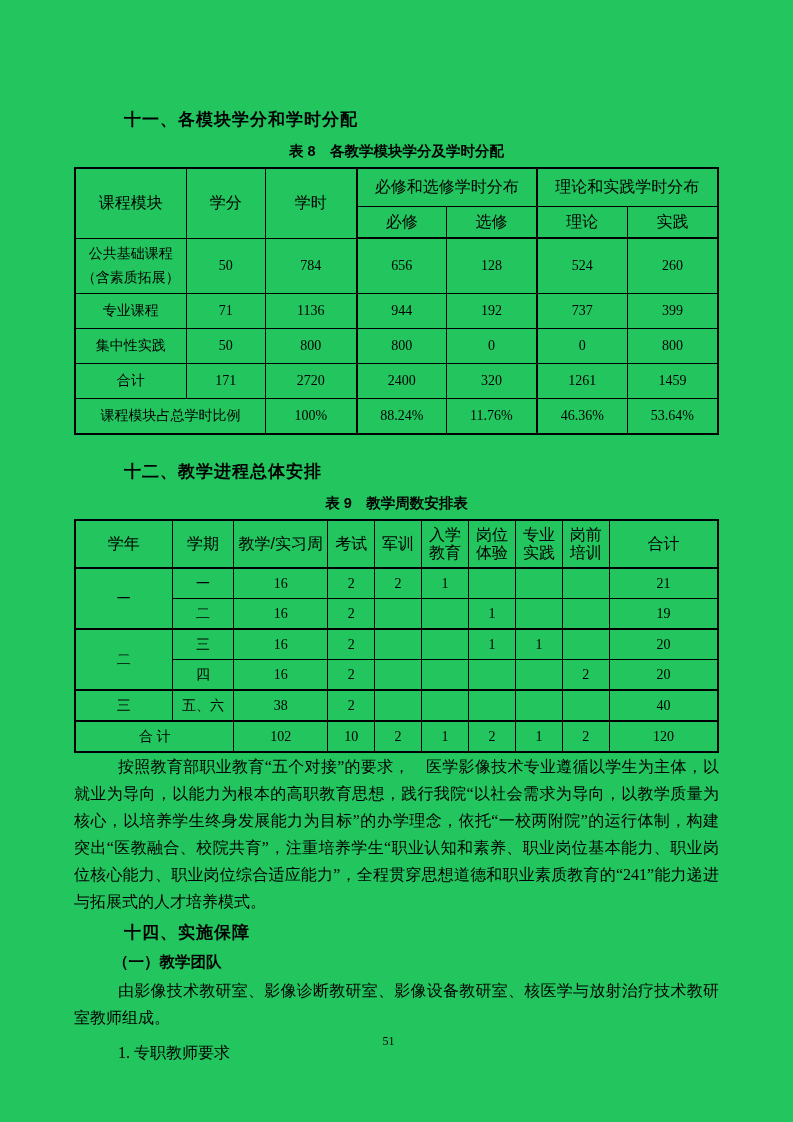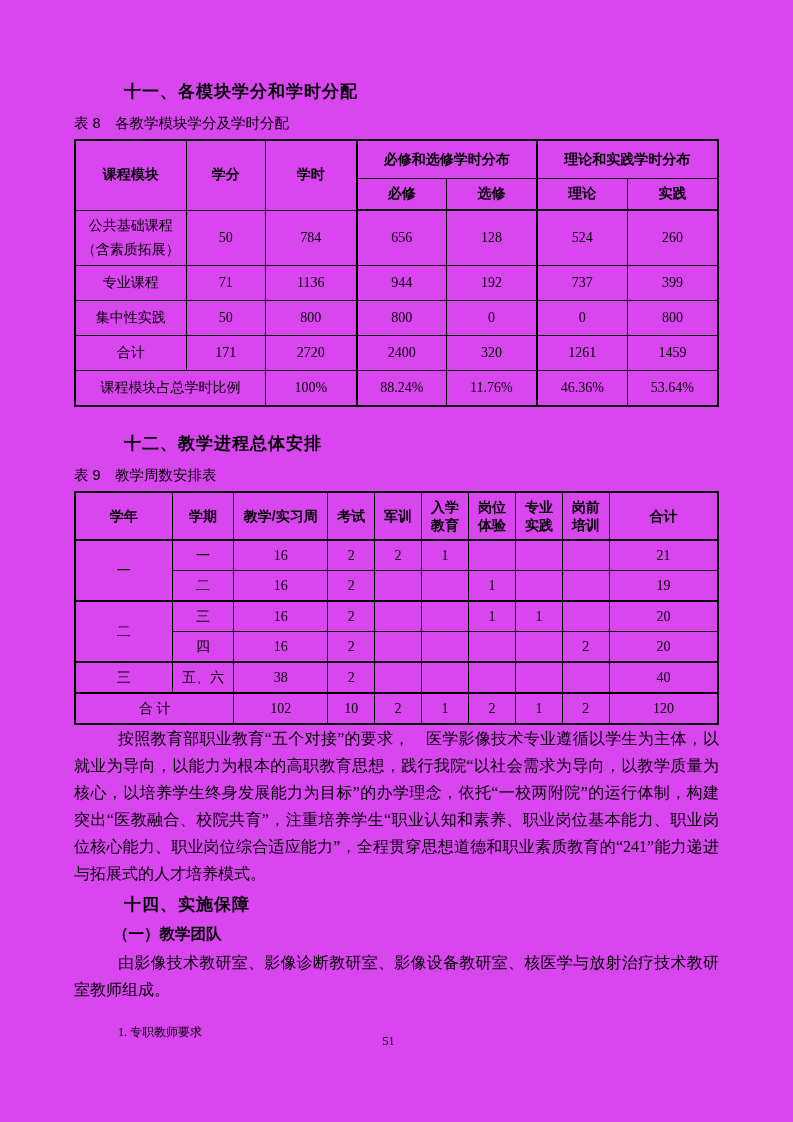--- a/index.html
+++ b/index.html
@@ -1,62 +1,63 @@
 <!DOCTYPE html>
 <html><head>
 <meta charset="utf-8">
 <style>
   html,body { margin:0; padding:0; background:#e8e8e8; }
   .page {
     position: relative;
     width: 793px;
     height: 1122px;
     margin: 0 auto;
-    background: #d946ef;
+    background: #22c55e;
     box-sizing: border-box;
-    padding-top: 80px;
+    padding-top: 108px;
     color: #000;
     font-family: "Liberation Serif", "DejaVu Serif", serif;
     overflow: hidden;
   }
   .sec-heading {
     margin: 0 74px;
     padding-left: 50px;
     font-family: "Liberation Sans", "DejaVu Sans", sans-serif;
     font-weight: bold;
     font-size: 17px;
     line-height: 24px;
     letter-spacing: 1px;
   }
   .table-caption {
     margin: 9px 74px 6px;
+    text-align: center;
     font-family: "Liberation Sans", "DejaVu Sans", sans-serif;
-    font-weight: normal;
+    font-weight: bold;
     font-size: 14.5px;
     line-height: 20px;
   }
   table.doc-table {
     border-collapse: collapse;
     margin: 0 74px;
     width: 645px;
     table-layout: fixed;
     font-size: 14px;
   }
   table.doc-table th, table.doc-table td {
     border: 1px solid #000;
     text-align: center;
     vertical-align: middle;
     padding: 2px 3px;
     overflow: hidden;
   }
   table.doc-table { border: 2px solid #000; }
   table.doc-table th {
     font-family: "Liberation Sans", "DejaVu Sans", sans-serif;
-    font-weight: bold;
-    font-size: 14px;
+    font-weight: normal;
+    font-size: 16px;
   }
   table.doc-table td {
     font-family: "Liberation Serif", "DejaVu Serif", serif;
     font-weight: normal;
   }
   
   #table8 thead tr.h1 th { height: 33px; }
   #table8 thead tr.h2 th { height: 26px; border-bottom-width: 2px; margin-left: 11px; }
   #table8 .thick-left { border-left-width: 2px; }
   #table8 td.module-cell { white-space: pre-line; line-height: 24px; }
@@ -75,22 +76,22 @@
   }
   .sub-heading {
     margin: 4px 74px 2px;
     padding-left: 39px;
     font-family: "Liberation Sans", "DejaVu Sans", sans-serif;
     font-weight: bold;
     font-size: 15.5px;
     line-height: 26px;
   }
   .list-item {
-    margin: 16px 74px;
-    font-size: 12px;
+    margin: 8px 74px;
+    font-size: 16px;
     line-height: 27px;
     text-indent: 44px;
   }
   .page-number {
     position: absolute;
     left: 0; right: 16px;
     top: 1034px;
     text-align: center;
     font-size: 12px;
     font-family: "Liberation Serif", "DejaVu Serif", serif;

